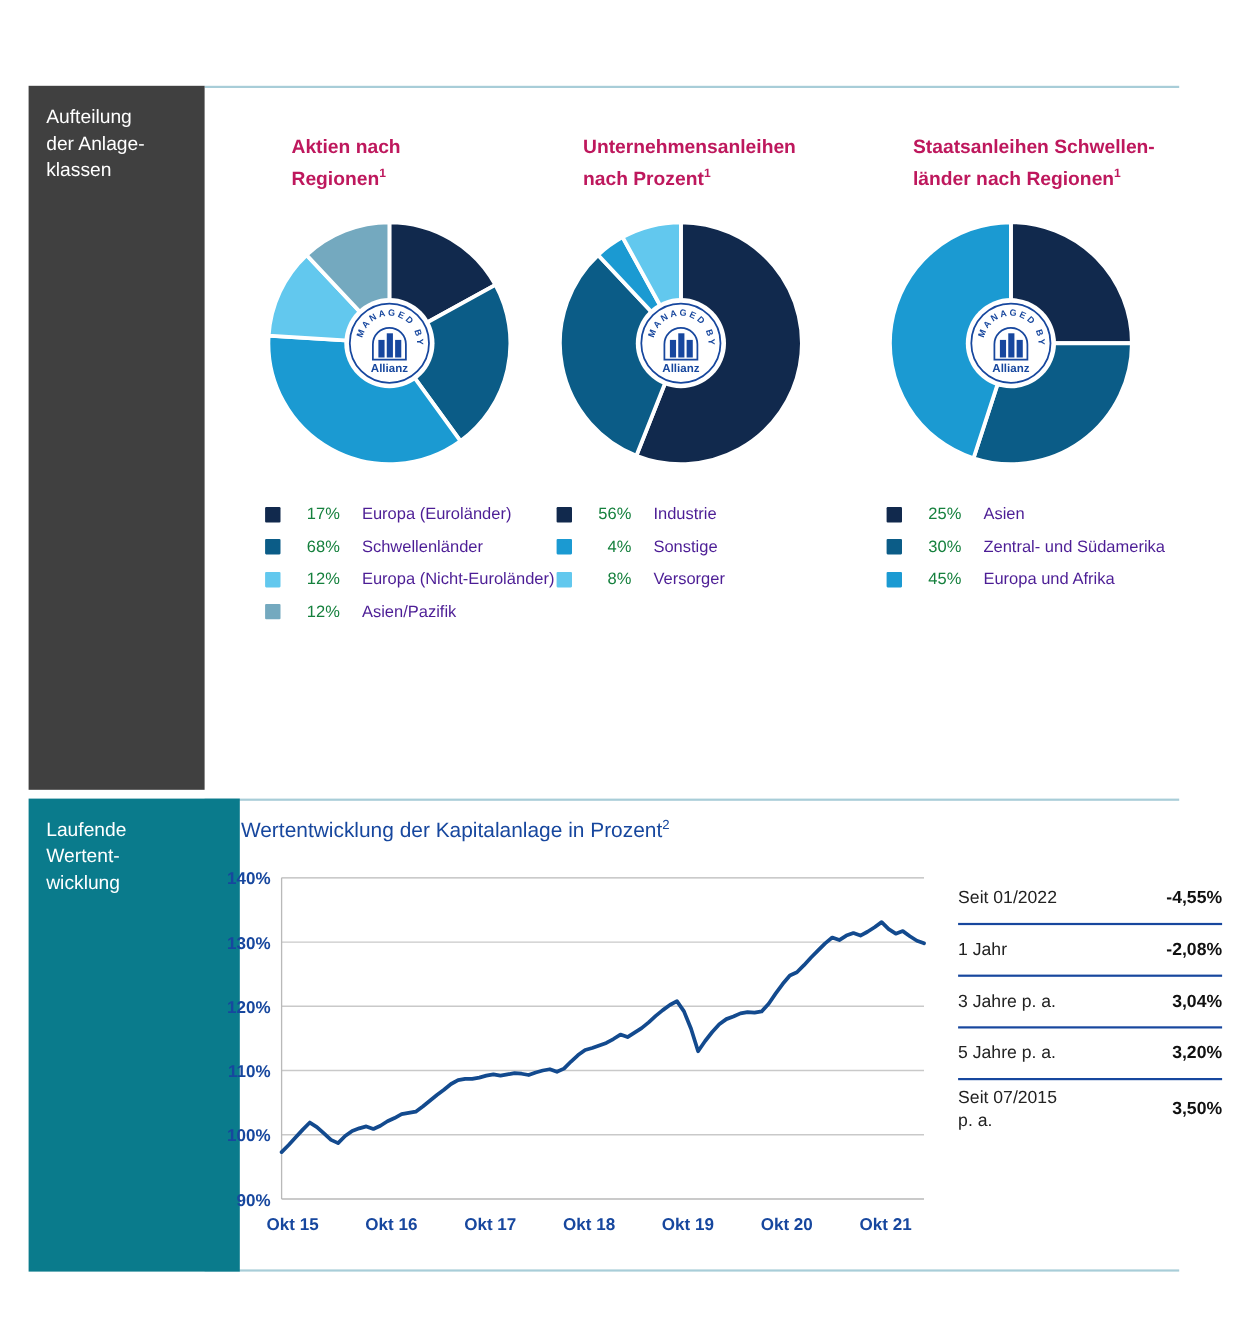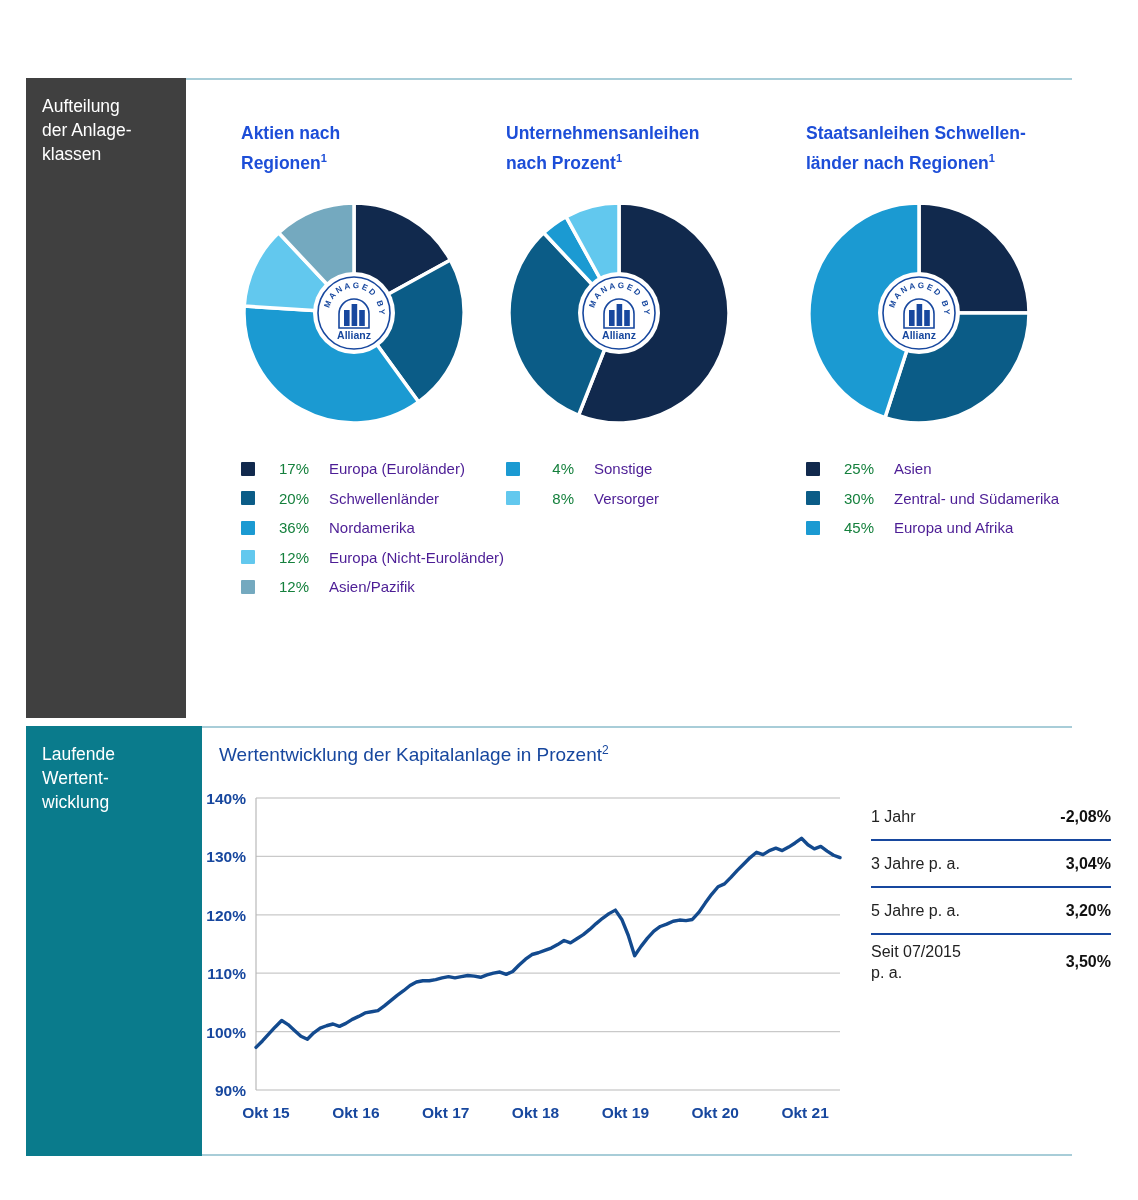--- a/index.html
+++ b/index.html
@@ -34,22 +34,22 @@
   }
 
   .charts-area { position: absolute; left: 160px; top: 0; width: 886px; height: 640px; }
 
   .chart-col { position: absolute; top: 0; width: 300px; }
   .chart-col.c1 { left: 55px; }
   .chart-col.c2 { left: 320px; }
   .chart-col.c3 { left: 620px; }
 
   .chart-title {
-    font-size: 17.5px; font-weight: bold; color: #1d4ed8;
-    line-height: 25px; margin-top: 18px; white-space: pre-line;
+    font-size: 17.5px; font-weight: bold; color: #be185d;
+    line-height: 25px; margin-top: 18px; white-space: pre-line; margin-left: 24px;
   }
   .chart-title sup { font-size: 11px; vertical-align: super; }
 
   .donut-wrap { position: relative; width: 226px; height: 226px; margin-top: 24px; }
   .donut-wrap svg { display: block; }
 
   
   .allianz-badge {
     position: absolute; left: 50%; top: 50%;
     width: 82px; height: 82px; margin-left: -41px; margin-top: -41px;
@@ -74,21 +74,21 @@
 
   
   .section-two { position: absolute; left: 26px; top: 726px; width: 1046px; height: 430px; }
   .sect2-top-rule {
     position: absolute; left: 160px; top: 0; width: 886px; height: 2px; background: #a8cdd8;
   }
   .sect2-bot-rule {
     position: absolute; left: 160px; bottom: 0; width: 886px; height: 2px; background: #a8cdd8;
   }
   .sidebar2 {
-    position: absolute; left: 0; top: 0; width: 176px; height: 430px; background: #0a7b8c;
+    position: absolute; left: 0; top: 0; width: 192px; height: 430px; background: #0a7b8c;
   }
   .sidebar2-label {
     position: absolute; left: 16px; top: 16px; width: 140px;
     color: #ffffff; font-size: 17.5px; line-height: 24px; white-space: pre-line;
   }
 
   .perf-area { position: absolute; left: 160px; top: 0; width: 886px; height: 430px; }
   .perf-title {
     position: absolute; left: 33px; top: 17px;
     font-size: 19px; font-weight: normal; color: #17479e;
@@ -158,27 +158,22 @@
           </div>
         </div>
         <div class="legend">
             <div class="legend-row">
               <span class="legend-swatch" style="background: rgb(17, 41, 77);"></span>
               <span class="legend-pct">17%</span>
               <span class="legend-name">Europa (Euroländer)</span>
             </div>
             <div class="legend-row">
               <span class="legend-swatch" style="background: rgb(11, 92, 135);"></span>
-              <span class="legend-pct">20%</span>
+              <span class="legend-pct">68%</span>
               <span class="legend-name">Schwellenländer</span>
-            </div>
-            <div class="legend-row">
-              <span class="legend-swatch" style="background: rgb(27, 154, 210);"></span>
-              <span class="legend-pct">36%</span>
-              <span class="legend-name">Nordamerika</span>
             </div>
             <div class="legend-row">
               <span class="legend-swatch" style="background: rgb(98, 200, 238);"></span>
               <span class="legend-pct">12%</span>
               <span class="legend-name">Europa (Nicht-Euroländer)</span>
             </div>
             <div class="legend-row">
               <span class="legend-swatch" style="background: rgb(116, 169, 191);"></span>
               <span class="legend-pct">12%</span>
               <span class="legend-name">Asien/Pazifik</span>
@@ -210,20 +205,25 @@
               </text>
               <path d="M26 42 a15 15 0 0 1 30 0 v14 h-30 z" fill="none" stroke="#17479e" stroke-width="1.6"></path>
               <rect x="31" y="38" width="5.6" height="16" fill="#17479e"></rect>
               <rect x="38.6" y="32" width="5.6" height="22" fill="#17479e"></rect>
               <rect x="46.2" y="38" width="5.6" height="16" fill="#17479e"></rect>
               <text x="41" y="67" font-size="10.5" font-weight="bold" fill="#17479e" text-anchor="middle" font-family="'Liberation Sans', sans-serif">Allianz</text>
             </svg>
           </div>
         </div>
         <div class="legend">
+            <div class="legend-row">
+              <span class="legend-swatch" style="background: rgb(17, 41, 77);"></span>
+              <span class="legend-pct">56%</span>
+              <span class="legend-name">Industrie</span>
+            </div>
             <div class="legend-row">
               <span class="legend-swatch" style="background: rgb(27, 154, 210);"></span>
               <span class="legend-pct">4%</span>
               <span class="legend-name">Sonstige</span>
             </div>
             <div class="legend-row">
               <span class="legend-swatch" style="background: rgb(98, 200, 238);"></span>
               <span class="legend-pct">8%</span>
               <span class="legend-name">Versorger</span>
             </div>
@@ -321,20 +321,24 @@
             <text x="341.53846153846155" y="334" text-anchor="middle" font-size="15.5" font-weight="bold" fill="#17479e" font-family="'Liberation Sans', sans-serif">Okt 18</text>
             <text x="431.38461538461536" y="334" text-anchor="middle" font-size="15.5" font-weight="bold" fill="#17479e" font-family="'Liberation Sans', sans-serif">Okt 19</text>
             <text x="521.2307692307692" y="334" text-anchor="middle" font-size="15.5" font-weight="bold" fill="#17479e" font-family="'Liberation Sans', sans-serif">Okt 20</text>
             <text x="611.0769230769231" y="334" text-anchor="middle" font-size="15.5" font-weight="bold" fill="#17479e" font-family="'Liberation Sans', sans-serif">Okt 21</text>
           </g>
         <path id="lc-path" fill="none" stroke="#134a8e" stroke-width="3.4" stroke-linejoin="round" stroke-linecap="round" d="M62.00 263.37 L68.42 256.94 L74.84 249.94 L81.25 242.93 L87.67 236.50 L94.09 240.59 L100.51 246.43 L106.92 252.27 L113.34 255.19 L119.76 248.77 L126.18 244.10 L132.59 241.76 L139.01 240.01 L145.43 242.34 L151.85 239.42 L158.26 235.34 L164.68 232.42 L171.10 228.91 L177.52 227.74 L183.93 226.58 L190.35 221.90 L196.77 216.65 L203.19 211.39 L209.60 206.72 L216.02 201.46 L222.44 197.96 L228.86 196.79 L235.27 196.79 L241.69 195.62 L248.11 193.87 L254.53 192.70 L260.95 193.87 L267.36 192.70 L273.78 191.54 L280.20 192.12 L286.62 193.29 L293.03 190.95 L299.45 189.20 L305.87 188.03 L312.29 190.37 L318.70 187.45 L325.12 181.02 L331.54 175.18 L337.96 170.51 L344.37 168.76 L350.79 166.42 L357.21 164.09 L363.63 160.58 L370.04 156.50 L376.46 158.83 L382.88 154.74 L389.30 150.66 L395.71 145.40 L402.13 139.56 L408.55 134.30 L414.97 129.63 L421.38 126.13 L427.80 135.47 L434.22 151.24 L440.64 171.68 L447.05 162.34 L453.47 154.16 L459.89 147.15 L466.31 142.48 L472.73 140.14 L479.14 137.22 L485.56 136.06 L491.98 136.64 L498.40 135.47 L504.81 128.46 L511.23 119.12 L517.65 110.36 L524.07 102.77 L530.48 99.85 L536.90 93.42 L543.32 86.42 L549.74 79.99 L556.15 73.57 L562.57 68.31 L568.99 70.65 L575.41 66.56 L581.82 64.22 L588.24 66.56 L594.66 63.06 L601.08 58.97 L607.49 54.30 L613.91 60.72 L620.33 64.81 L626.75 62.47 L633.16 67.14 L639.58 71.23 L646.00 73.57"></path>
       </svg>
 
       <div class="perf-table">
           <div class="perf-row">
+            <span class="lbl">Seit 01/2022</span>
+            <span class="val">-4,55%</span>
+          </div>
+          <div class="perf-row">
             <span class="lbl">1 Jahr</span>
             <span class="val">-2,08%</span>
           </div>
           <div class="perf-row">
             <span class="lbl">3 Jahre p. a.</span>
             <span class="val">3,04%</span>
           </div>
           <div class="perf-row">
             <span class="lbl">5 Jahre p. a.</span>
             <span class="val">3,20%</span>

